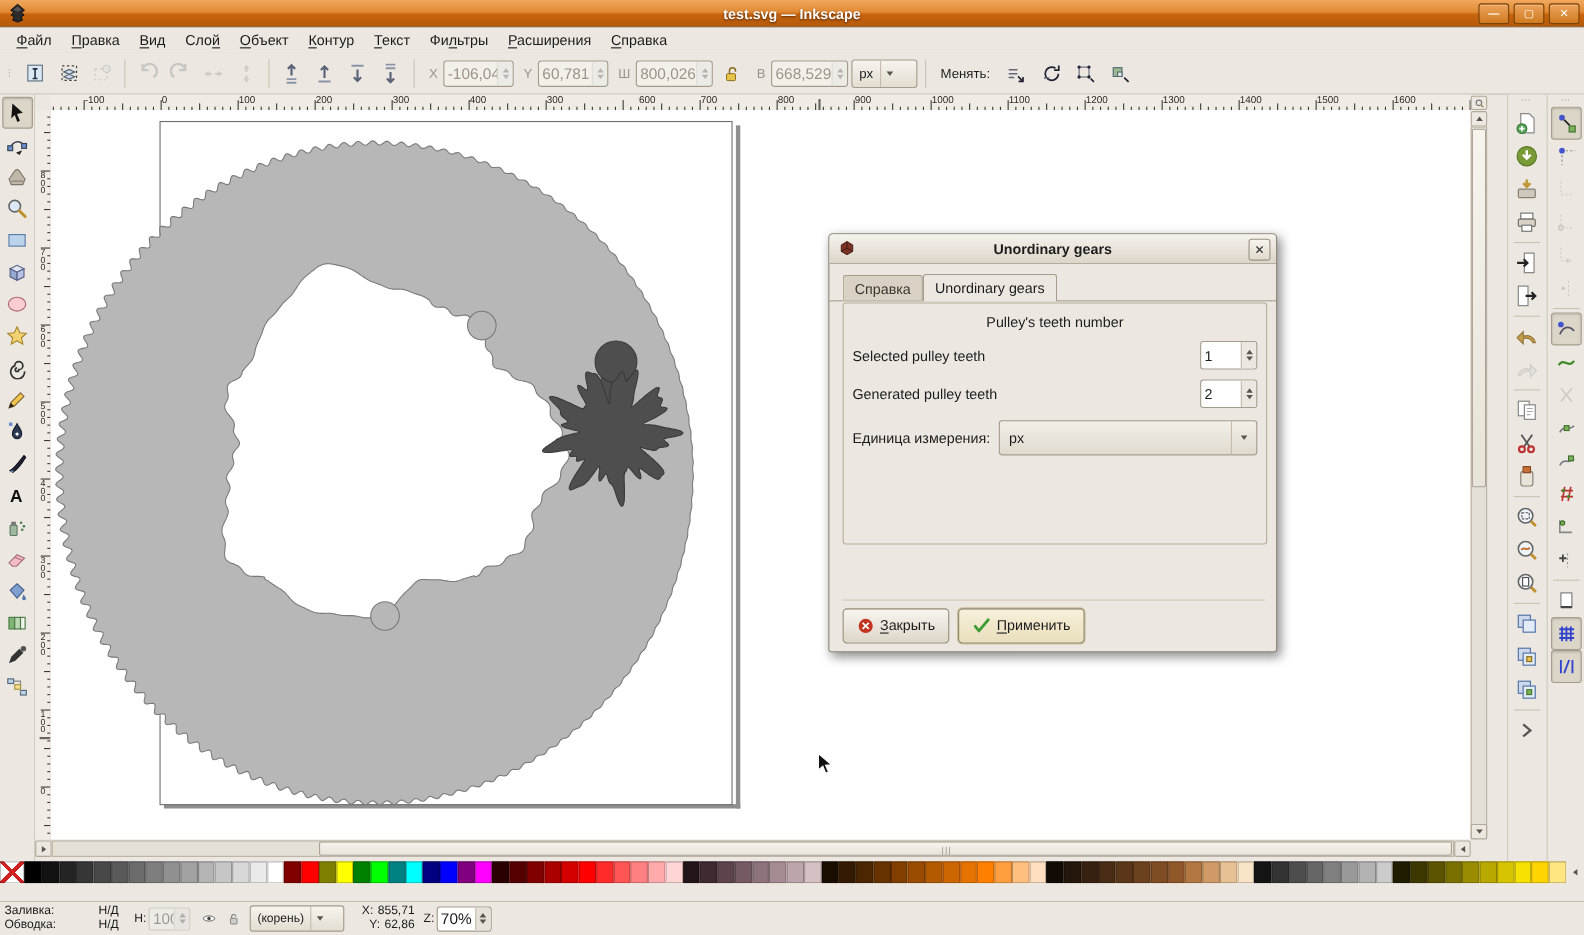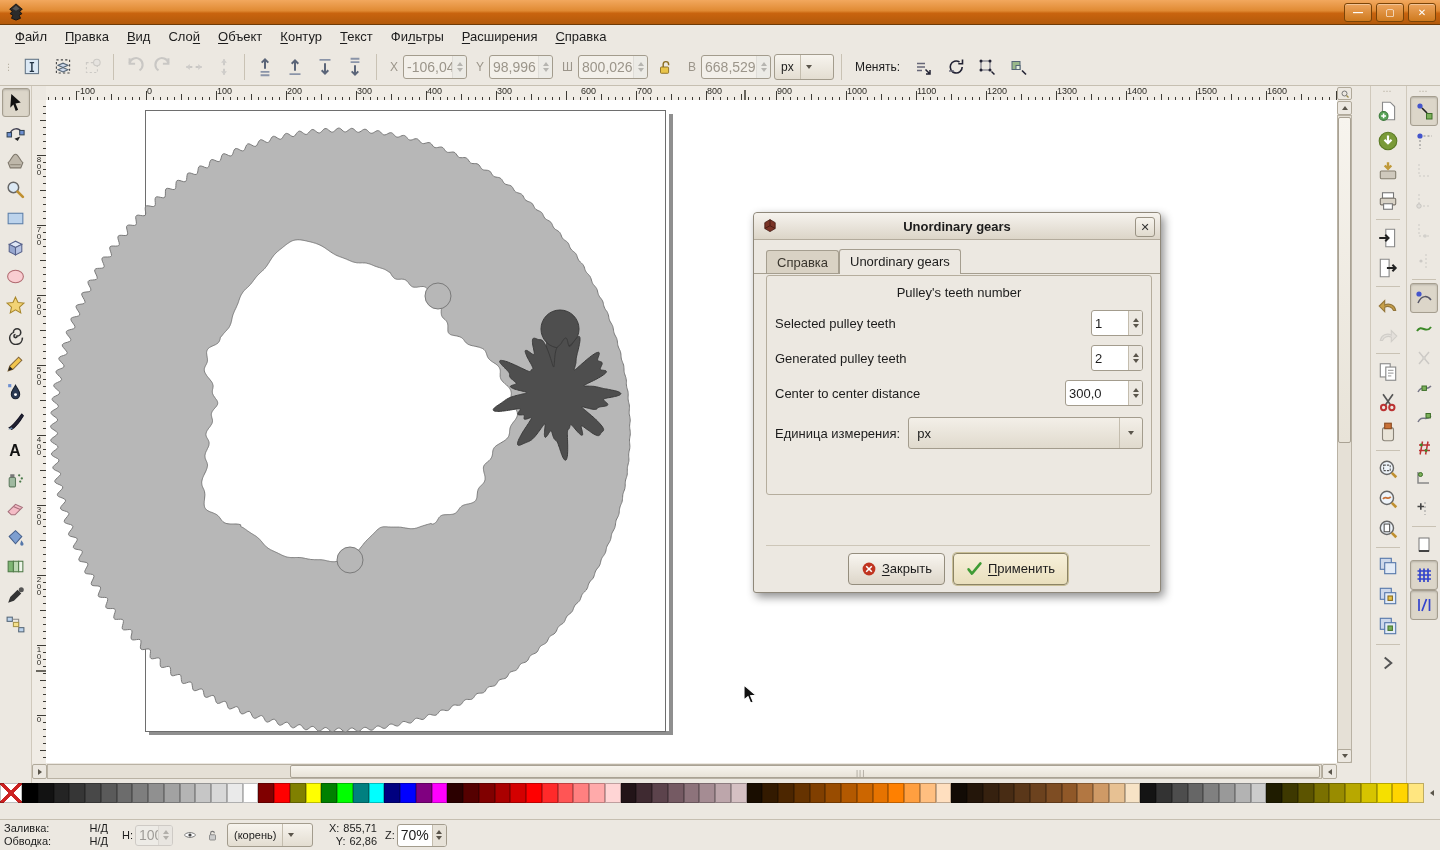--- a/index.html
+++ b/index.html
@@ -106,39 +106,40 @@
   .drow .sp{margin-left:auto;}
   .urow{display:flex;align-items:center;margin:12px 8px 0 8px;}
   .ucombo{margin-left:8px;flex:1;height:30px;border:1px solid #a39c8d;border-radius:3px;
      background:linear-gradient(#f3efe8,#e0dacd);display:flex;align-items:center;padding-left:8px;font-size:13px;}
   .ucombo .carr{margin-left:auto;width:22px;height:100%;border-left:1px solid #c4bdae;display:flex;align-items:center;justify-content:center;}
   .prow{position:absolute;left:12px;top:292px;width:384px;height:40px;border-top:1px solid #cdc6b8;
      display:flex;align-items:center;}
   .prow .pl{font-size:13px;}
   .chk{margin-left:auto;width:14px;height:14px;background:#fff;border:1px solid #938d7e;border-radius:2px;box-shadow:inset 0 1px 2px rgba(0,0,0,.15);}
   .brow{position:absolute;left:12px;top:332px;width:384px;height:44px;border-top:1px solid #cdc6b8;
-     display:flex;align-items:center;justify-content:center;gap:8px;padding-top:2px;box-sizing:border-box;}
+     display:flex;align-items:center;justify-content:flex-start;gap:8px;padding-top:2px;box-sizing:border-box;}
   .btn{height:30px;border:1px solid #948d7d;border-radius:4px;background:linear-gradient(#f8f5f0,#ddd6c9);
      display:flex;align-items:center;gap:5px;padding:0 12px;font-size:13px;}
   .btn.default{background:linear-gradient(#f7f0da,#e9dfbd);border:1px solid #8c8465;box-shadow:0 0 0 1px #c9bf97;}
   .cursor{position:absolute;z-index:60;}
   u{text-underline-offset:2px;}
 </style>
 </head>
 <body>
 
 <div class="win">
 
   <div class="titlebar">
     <span class="appicon">
       <svg width="18" height="18" viewBox="0 0 20 20">
           <path d="M10 1l7 6-3 2 2.5 3-3 1.5L15 17l-5 2-5-2 1.5-3.5L3.5 12 6 9 3 7z" fill="#2b2b2b" stroke="#111"></path>
           <path d="M10 3l4 3.5-4 2-4-2z" fill="#555"></path>
         </svg>
     </span>
+    <span class="wtitle">test.svg — Inkscape</span>
     <span class="winbtns" id="winbtns">
         <span class="winbtn">—</span>
         <span class="winbtn">▢</span>
         <span class="winbtn">✕</span>
       </span>
   </div>
 
   <div class="menubar" id="menubar">
       <span class="mitem"><u>Ф</u>айл</span>
       <span class="mitem"><u>П</u>равка</span>
@@ -228,21 +229,21 @@
     <span class="tb-lbl lbl-dis">X</span>
     <span class="spin" style="width:62px">
       <span class="spin-val gray" style="flex:1">-106,040</span>
       <span class="spin-arrs dis">
           <span class="arrU"></span>
           <span class="arrD"></span>
         </span>
     </span>
     <span class="tb-lbl lbl-dis">Y</span>
     <span class="spin" style="width:62px">
-      <span class="spin-val gray" style="flex:1">98,996</span>
+      <span class="spin-val gray" style="flex:1">60,781</span>
       <span class="spin-arrs dis">
           <span class="arrU"></span>
           <span class="arrD"></span>
         </span>
     </span>
     <span class="tb-lbl lbl-dis">Ш</span>
     <span class="spin" style="width:68px">
       <span class="spin-val gray" style="flex:1">800,026</span>
       <span class="spin-arrs dis">
           <span class="arrU"></span>
@@ -1201,30 +1202,20 @@
           <div class="drow">
             <span class="dl">Generated pulley teeth</span>
             <span class="spin white sp" style="width: 50px; height: 24px;">
               <span class="spin-val" style="flex:1;font-size:13px">2</span>
               <span class="spin-arrs" style="background:#ece8e1">
                 <span class="arrU"></span>
                 <span class="arrD"></span>
               </span>
             </span>
           </div>
-          <div class="drow">
-            <span class="dl">Center to center distance</span>
-            <span class="spin white sp" style="width: 76px; height: 24px;">
-              <span class="spin-val" style="flex:1;font-size:13px">300,0</span>
-              <span class="spin-arrs" style="background:#ece8e1">
-                <span class="arrU"></span>
-                <span class="arrD"></span>
-              </span>
-            </span>
-          </div>
         </div>
       <div class="urow">
         <span class="dl" style="font-size:13px">Единица измерения:</span>
         <span class="ucombo">
           <span>px</span>
             <span class="carr">
               <span class="arrD"></span>
             </span>
         </span>
       </div>

